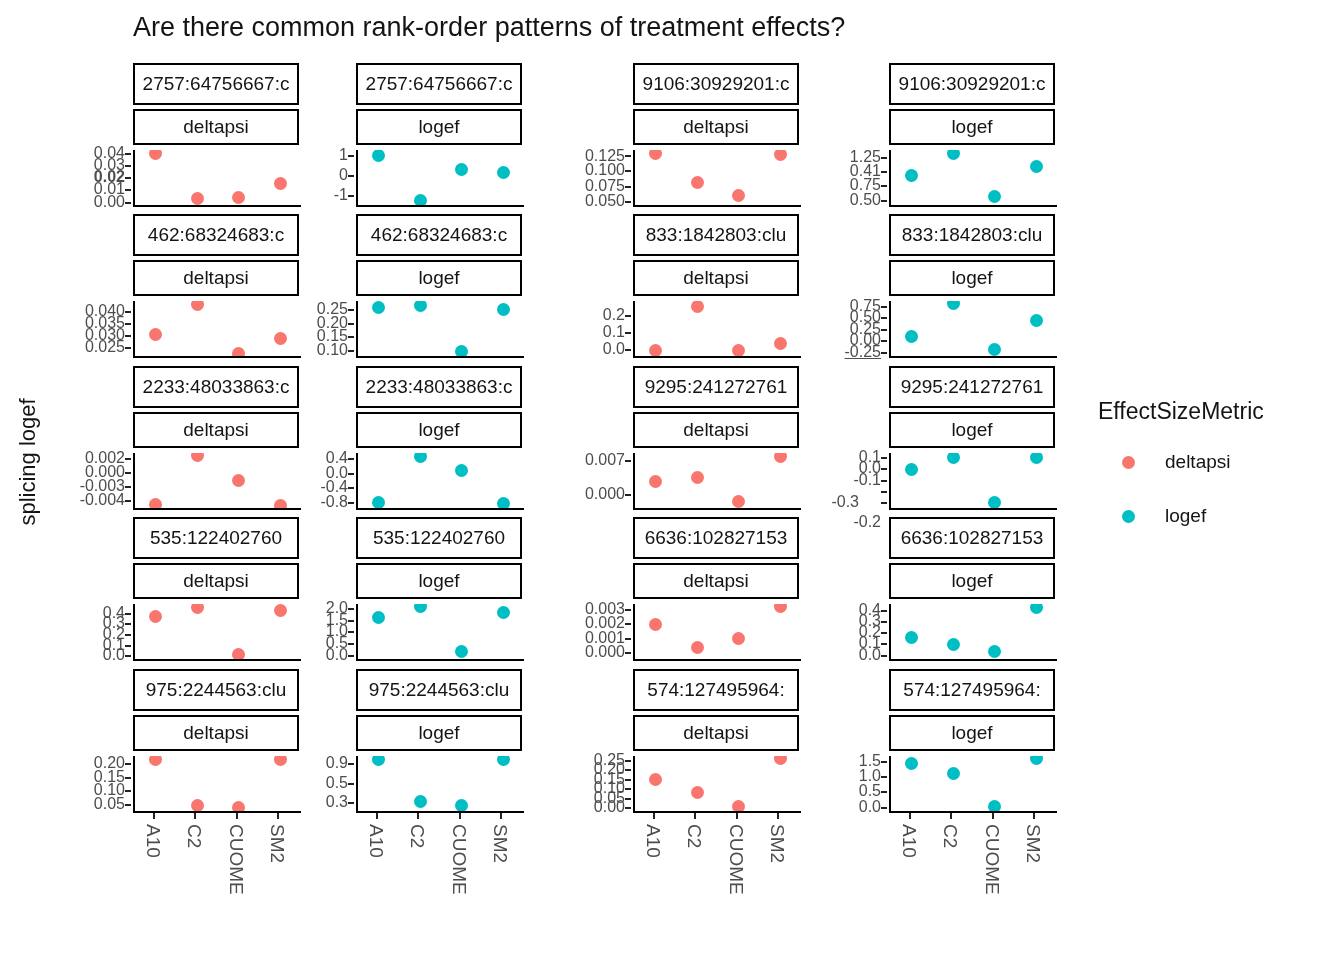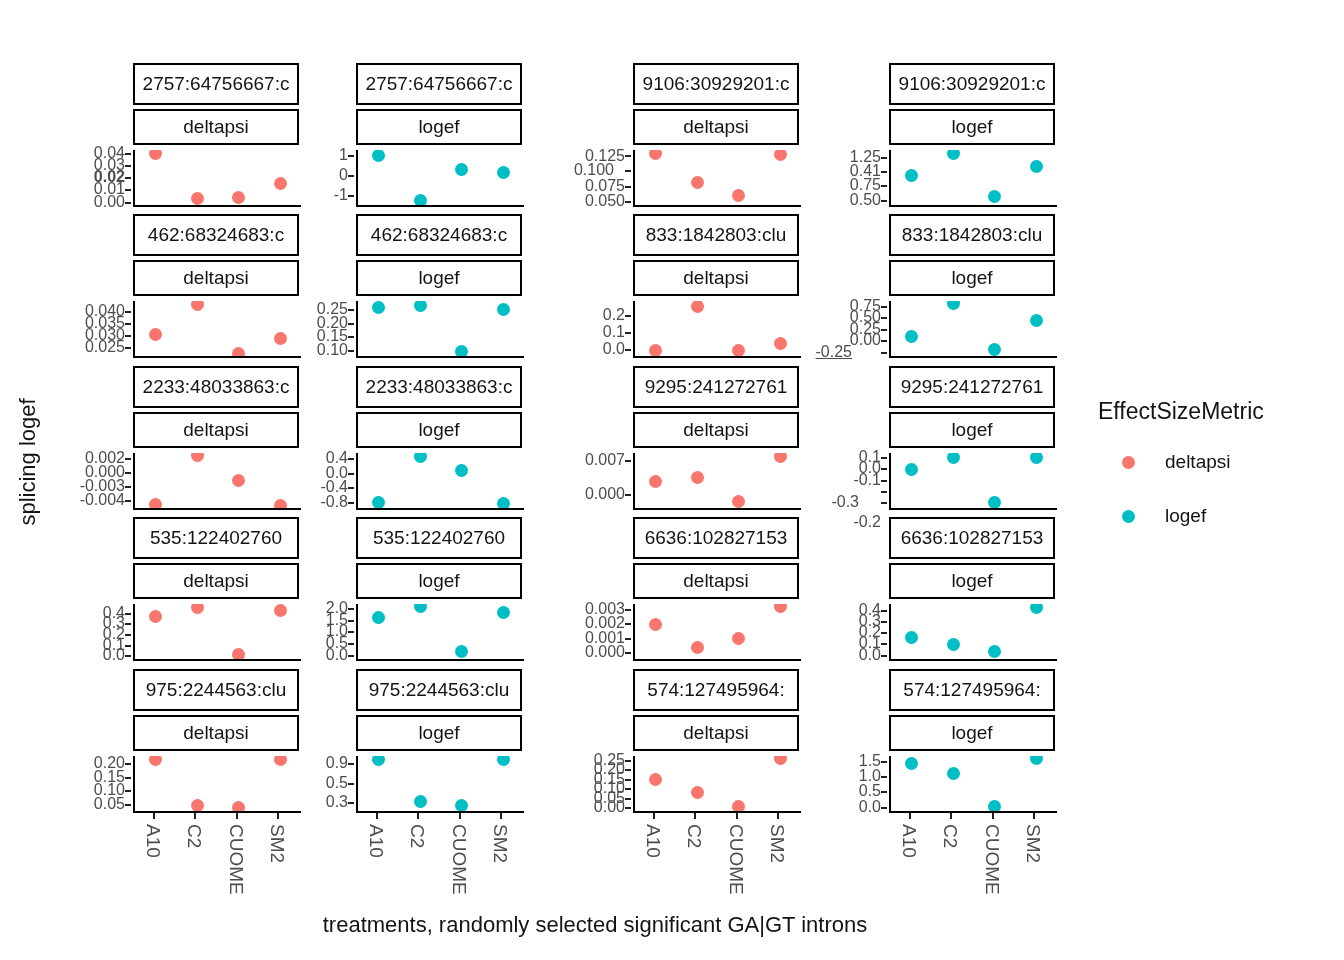--- a/index.html
+++ b/index.html
@@ -17,20 +17,21 @@
   .legend{position:absolute;left:1098px;top:398px;}
   .legend-title{font-size:23px;color:#141414;margin-bottom:26px;}
   .legend-entry{display:flex;align-items:center;margin-bottom:32px;}
   .legend-dot{width:13px;height:13px;border-radius:50%;margin-left:24px;margin-right:30px;flex:0 0 auto;}
   .legend-label{font-size:19px;color:#141414;}
 </style>
 </head>
 <body>
 
 <div id="plot">
+  <div class="chart-title">Are there common rank-order patterns of treatment effects?</div>
   <div class="y-title">splicing logef</div>
   <div id="facets">
       <div class="strip" style="left: 133px; top: 63px; width: 166px; height: 42px;">2757:64756667:c</div>
       <div class="strip" style="left: 133px; top: 109px; width: 166px; height: 36px;">deltapsi</div>
       <div class="panel" style="left: 133px; top: 150px; width: 166px; height: 55px;">
         <div class="pt" style="left: 14.25px; top: -2.83333px; background: rgb(248, 118, 109);"></div>
         <div class="pt" style="left: 55.75px; top: 42.3889px; background: rgb(248, 118, 109);"></div>
         <div class="pt" style="left: 97.25px; top: 41.1667px; background: rgb(248, 118, 109);"></div>
         <div class="pt" style="left: 138.75px; top: 26.5px; background: rgb(248, 118, 109);"></div>
       </div>
@@ -61,21 +62,21 @@
       <div class="strip" style="left: 633px; top: 63px; width: 166px; height: 42px;">9106:30929201:c</div>
       <div class="strip" style="left: 633px; top: 109px; width: 166px; height: 36px;">deltapsi</div>
       <div class="panel" style="left: 633px; top: 150px; width: 166px; height: 55px;">
         <div class="pt" style="left: 14.25px; top: -3.44444px; background: rgb(248, 118, 109);"></div>
         <div class="pt" style="left: 55.75px; top: 25.8889px; background: rgb(248, 118, 109);"></div>
         <div class="pt" style="left: 97.25px; top: 39.3333px; background: rgb(248, 118, 109);"></div>
         <div class="pt" style="left: 138.75px; top: -2.22222px; background: rgb(248, 118, 109);"></div>
       </div>
       <div class="ytick-label" style="left: 563px; top: 148px;">0.125</div>
       <div class="tickmark" style="left: 625px; top: 155.111px; width: 6px; height: 2px;"></div>
-      <div class="ytick-label" style="left: 563px; top: 162.389px; text-align: center;">0.100</div>
+      <div class="ytick-label" style="left: 563px; top: 162.389px;">0.100</div>
       <div class="tickmark" style="left: 625px; top: 170.389px; width: 6px; height: 2px;"></div>
       <div class="ytick-label" style="left: 563px; top: 177.667px;">0.075</div>
       <div class="tickmark" style="left: 625px; top: 185.667px; width: 6px; height: 2px;"></div>
       <div class="ytick-label" style="left: 563px; top: 192.944px;">0.050</div>
       <div class="tickmark" style="left: 625px; top: 200.944px; width: 6px; height: 2px;"></div>
       <div class="strip" style="left: 889px; top: 63px; width: 166px; height: 42px;">9106:30929201:c</div>
       <div class="strip" style="left: 889px; top: 109px; width: 166px; height: 36px;">logef</div>
       <div class="panel" style="left: 889px; top: 150px; width: 166px; height: 55px;">
         <div class="pt" style="left: 14.25px; top: 18.7551px; background: rgb(0, 191, 196);"></div>
         <div class="pt" style="left: 55.75px; top: -2.57143px; background: rgb(0, 191, 196);"></div>
@@ -145,21 +146,21 @@
         <div class="pt" style="left: 138.75px; top: 13.2083px; background: rgb(0, 191, 196);"></div>
       </div>
       <div class="ytick-label" style="left: 819px; top: 297.958px;">0.75</div>
       <div class="tickmark" style="left: 881px; top: 305.958px; width: 6px; height: 2px;"></div>
       <div class="ytick-label" style="left: 819px; top: 309.417px;">0.50</div>
       <div class="tickmark" style="left: 881px; top: 317.417px; width: 6px; height: 2px;"></div>
       <div class="ytick-label" style="left: 819px; top: 320.875px;">0.25</div>
       <div class="tickmark" style="left: 881px; top: 328.875px; width: 6px; height: 2px;"></div>
       <div class="ytick-label" style="left: 819px; top: 332.333px;">0.00</div>
       <div class="tickmark" style="left: 881px; top: 340.333px; width: 6px; height: 2px;"></div>
-      <div class="ytick-label" style="left: 790px; top: 343.792px; text-decoration: underline;">-0.25</div>
+      <div class="ytick-label" style="left: 819px; top: 343.792px; text-decoration: underline;">-0.25</div>
       <div class="tickmark" style="left: 881px; top: 351.792px; width: 6px; height: 2px;"></div>
       <div class="strip" style="left: 133px; top: 366px; width: 166px; height: 42px;">2233:48033863:c</div>
       <div class="strip" style="left: 133px; top: 412px; width: 166px; height: 36px;">deltapsi</div>
       <div class="panel" style="left: 133px; top: 453px; width: 166px; height: 55px;">
         <div class="pt" style="left: 14.25px; top: 45.019px; background: rgb(248, 118, 109);"></div>
         <div class="pt" style="left: 55.75px; top: -4.41139px; background: rgb(248, 118, 109);"></div>
         <div class="pt" style="left: 97.25px; top: 20.6519px; background: rgb(248, 118, 109);"></div>
         <div class="pt" style="left: 138.75px; top: 45.7152px; background: rgb(248, 118, 109);"></div>
       </div>
       <div class="ytick-label" style="left: 63px; top: 450.266px;">0.002</div>
@@ -378,21 +379,20 @@
       <div class="tickmark" style="left: 881px; top: 806.91px; width: 6px; height: 2px;"></div>
       <div class="tickmark" style="left: 908.75px; top: 813px; width: 2px; height: 6px;"></div>
       <div class="xtick-label" style="left: 897.75px; top: 824px;">A10</div>
       <div class="tickmark" style="left: 950.25px; top: 813px; width: 2px; height: 6px;"></div>
       <div class="xtick-label" style="left: 939.25px; top: 824px;">C2</div>
       <div class="tickmark" style="left: 991.75px; top: 813px; width: 2px; height: 6px;"></div>
       <div class="xtick-label" style="left: 980.75px; top: 824px;">CUOME</div>
       <div class="tickmark" style="left: 1033.25px; top: 813px; width: 2px; height: 6px;"></div>
       <div class="xtick-label" style="left: 1022.25px; top: 824px;">SM2</div>
     </div>
-  <div class="x-title">treatments, randomly selected significant GA|GT introns</div>
   <div class="legend">
     <div class="legend-title">EffectSizeMetric</div>
     <div class="legend-entry">
       <span class="legend-dot" style="background: rgb(248, 118, 109);"></span>
       <span class="legend-label">deltapsi</span>
     </div>
     <div class="legend-entry">
       <span class="legend-dot" style="background: rgb(0, 191, 196);"></span>
       <span class="legend-label">logef</span>
     </div>

